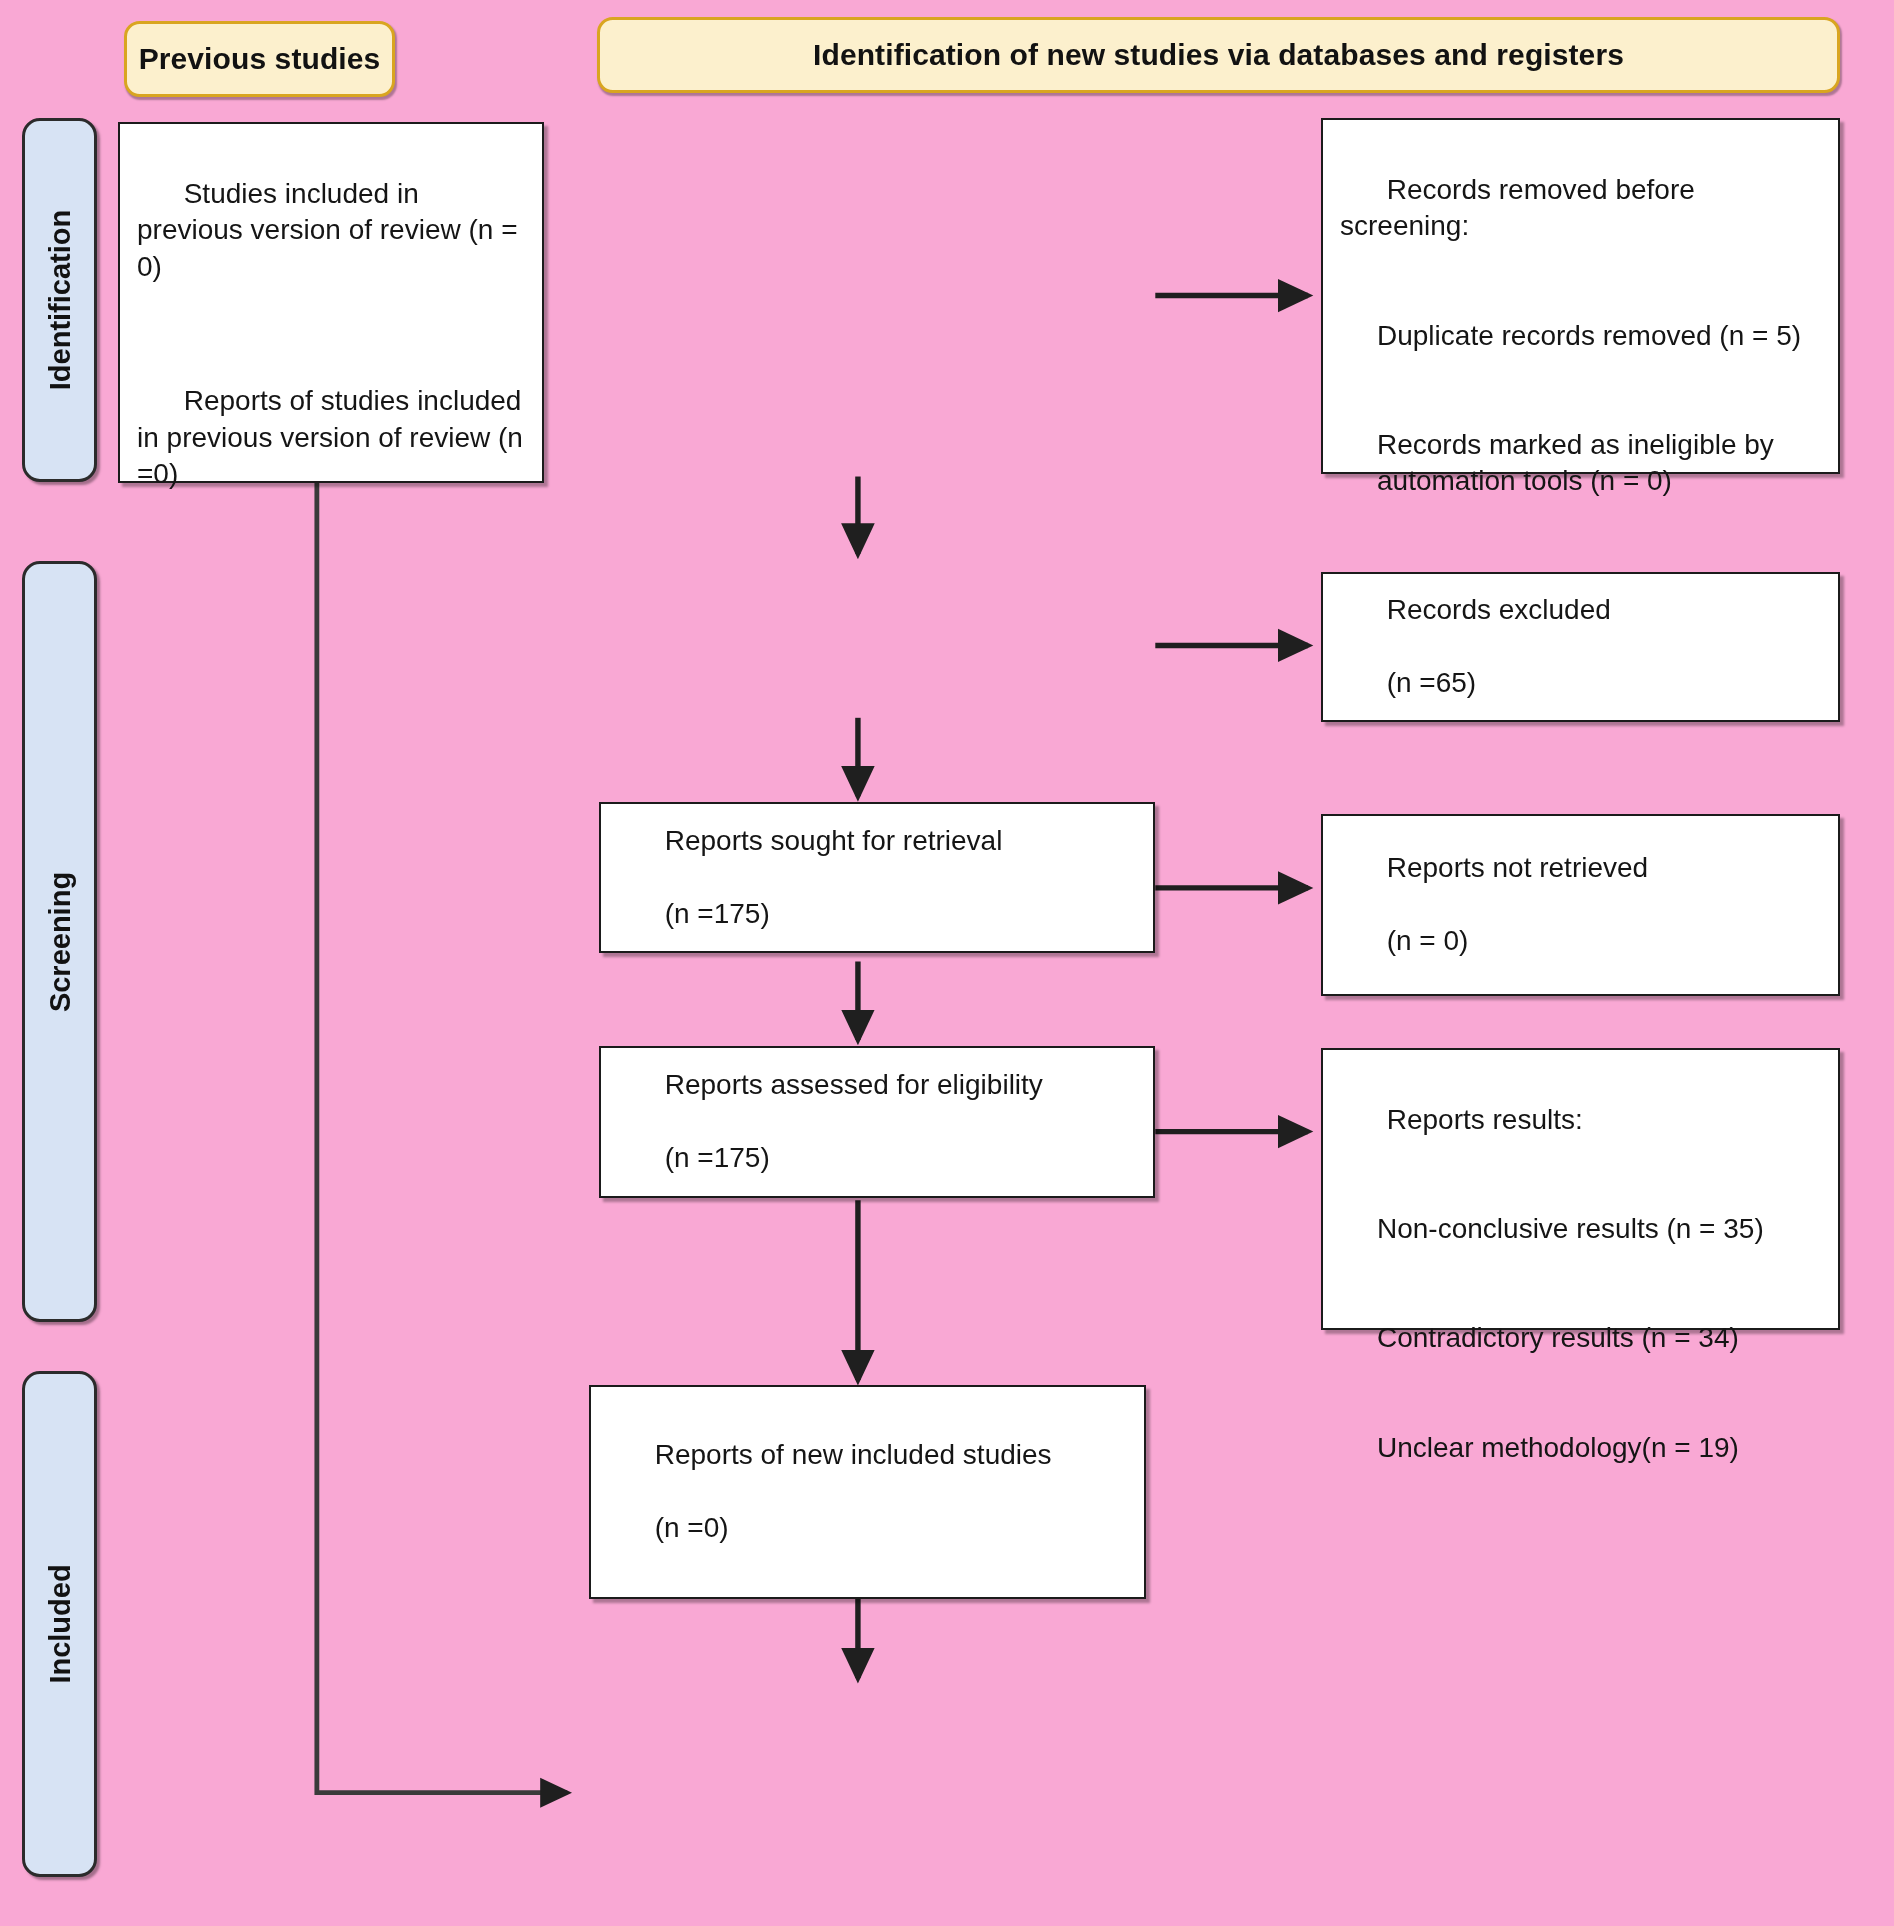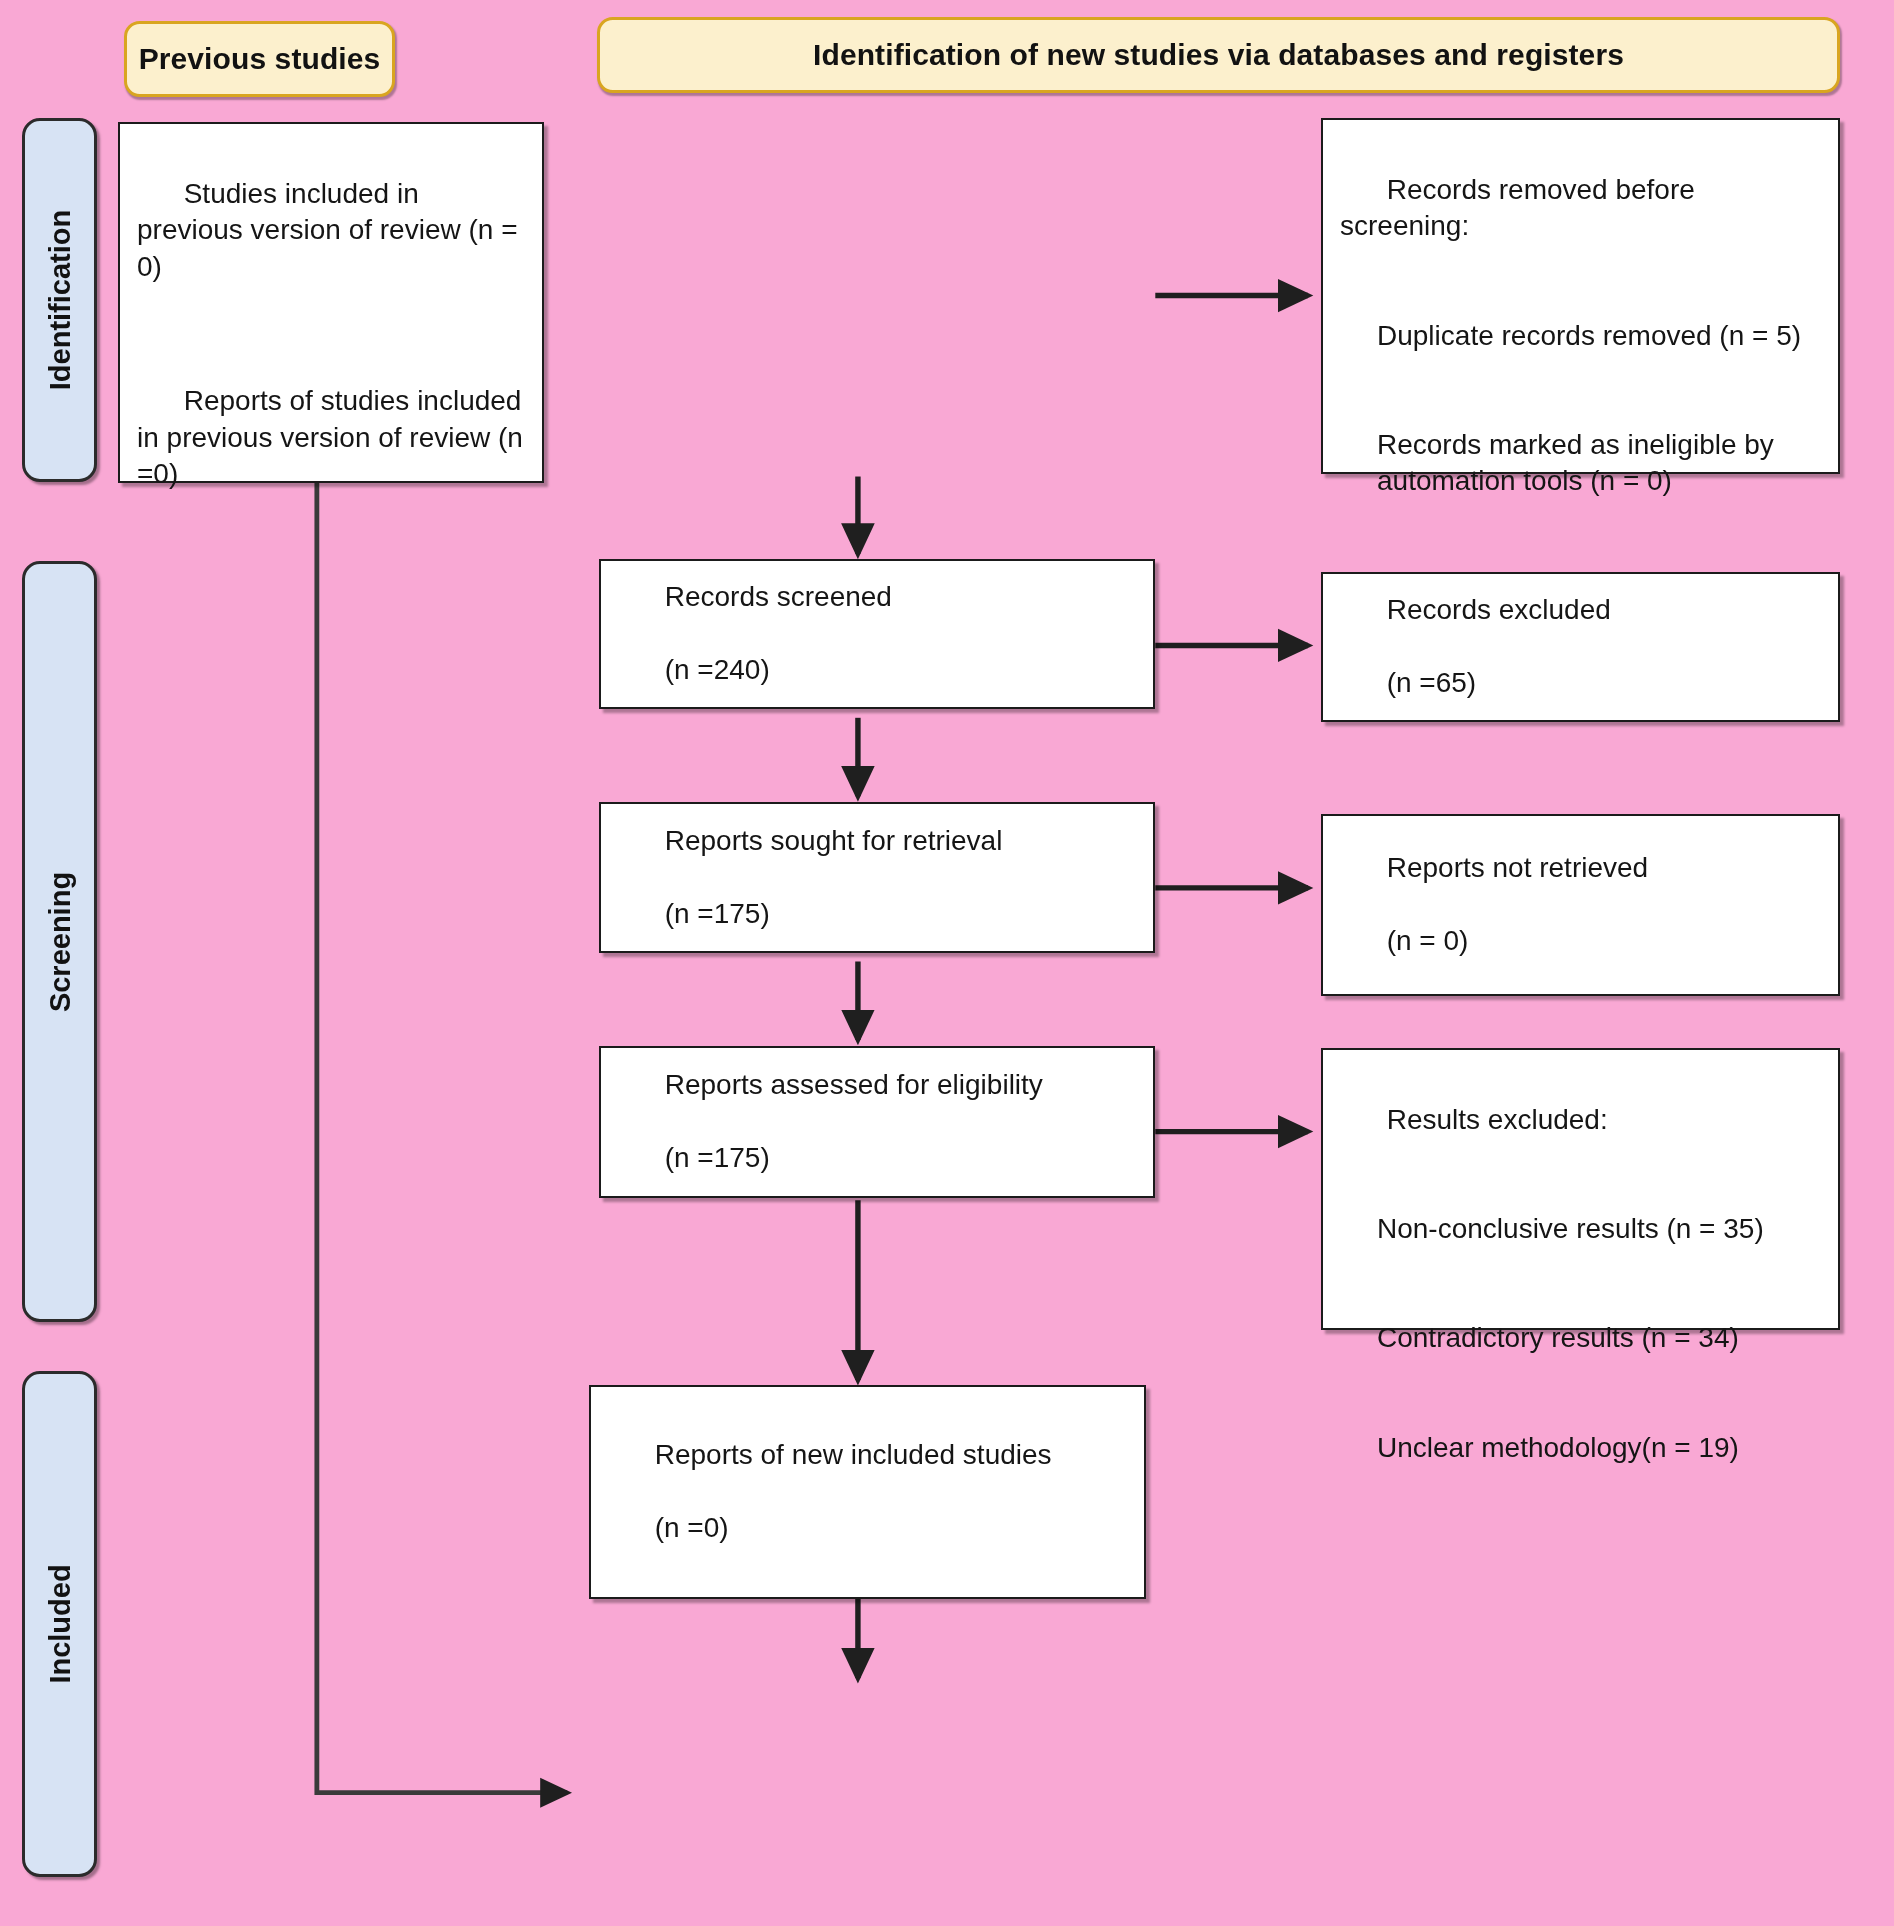--- a/index.html
+++ b/index.html
@@ -146,26 +146,20 @@
 
   <div class="node vtop" style="left:118px; top:122px; width:426px; height:361px;">
     <div class="node-text">
       <span>Studies included in previous version of review (n = 0)</span>
       <span class="spacer-line"></span>
       <span>Reports of studies included in previous version of review (n =0)</span>
     </div>
   </div>
 
 
-  <div class="node vcenter" style="left:599px; top:559px; width:556px; height:150px;">
-    <div class="node-text">
-      <span>Records screened</span><br>
-      <span>(n =240)</span>
-    </div>
-  </div>
 
   <div class="node vcenter" style="left:599px; top:802px; width:556px; height:151px;">
     <div class="node-text">
       <span>Reports sought for retrieval</span><br>
       <span>(n =175)</span>
     </div>
   </div>
 
   <div class="node vcenter" style="left:599px; top:1046px; width:556px; height:152px;">
     <div class="node-text">
@@ -200,21 +194,21 @@
 
   <div class="node vcenter" style="left:1321px; top:814px; width:519px; height:182px;">
     <div class="node-text">
       <span>Reports not retrieved</span><br>
       <span>(n = 0)</span>
     </div>
   </div>
 
   <div class="node vtop" style="left:1321px; top:1048px; width:519px; height:282px;">
     <div class="node-text">
-      <span>Results excluded:</span><br>
+      <span>Reports results:</span><br>
       <span class="indent1">Non-conclusive results (n = 35)</span>
       <span class="indent1">Contradictory results (n = 34)</span>
       <span class="indent1">Unclear methodology(n = 19)</span>
     </div>
   </div>
 
 </div>
 
 
 </body></html>

